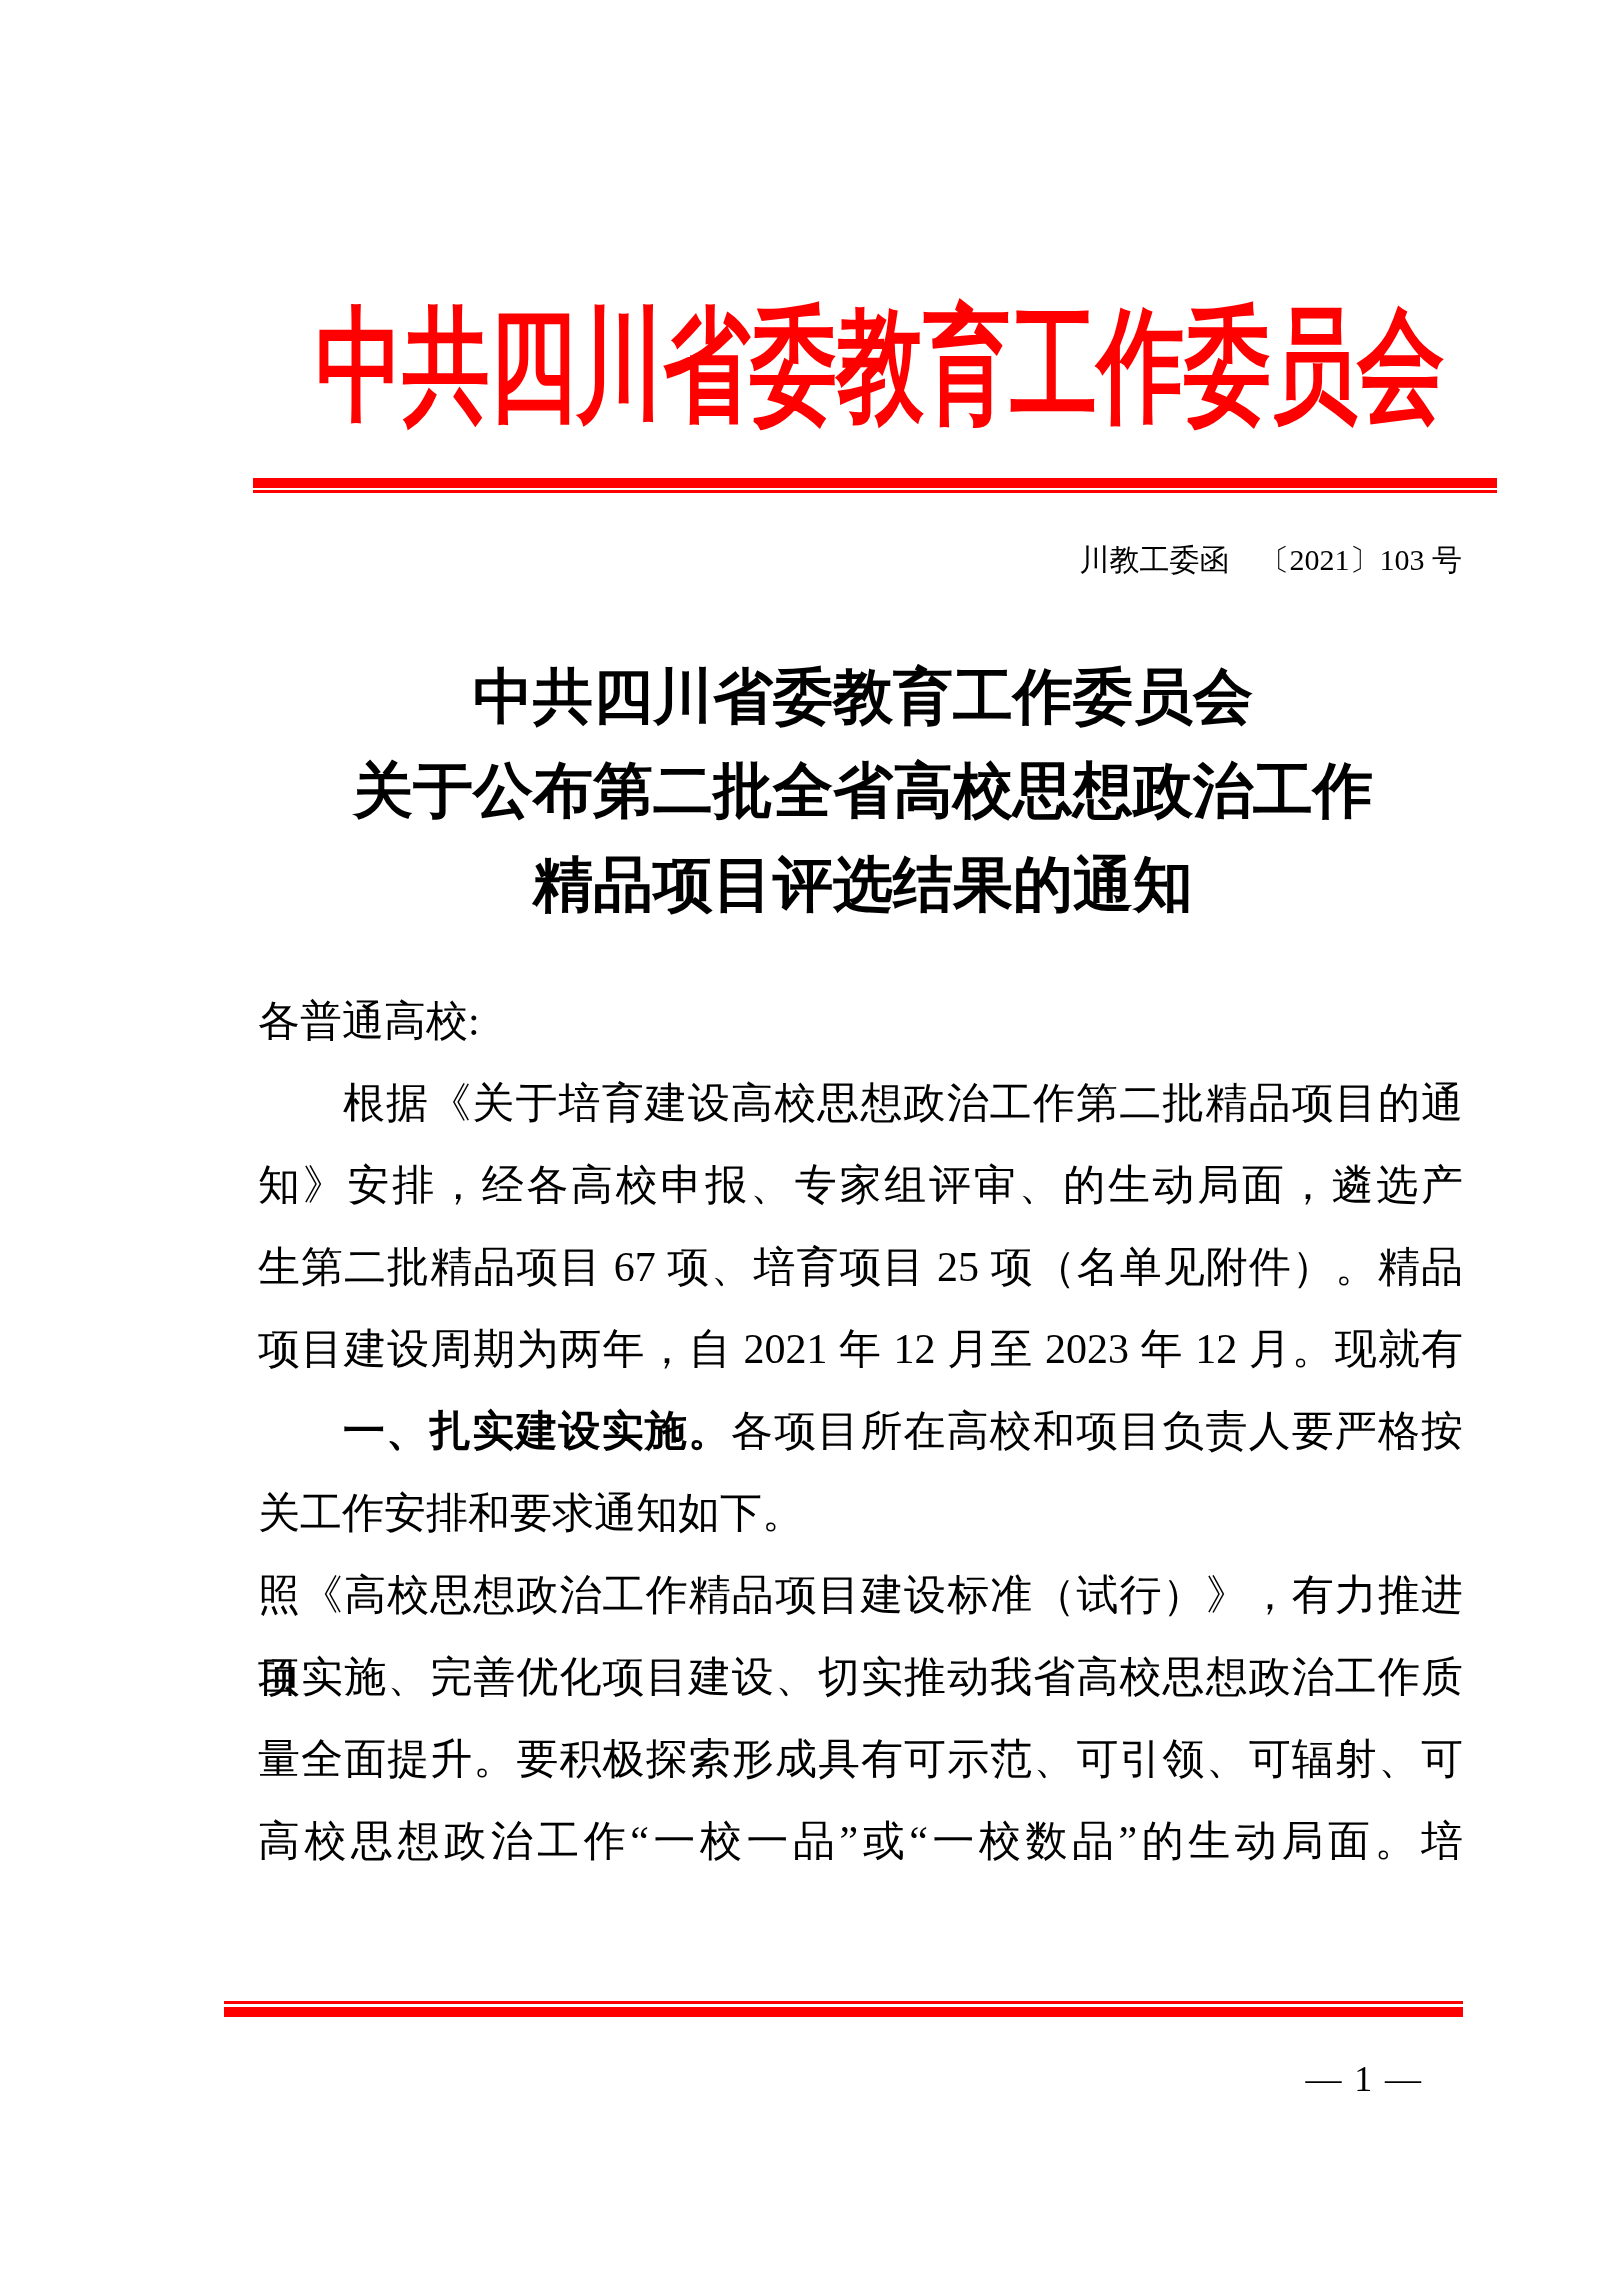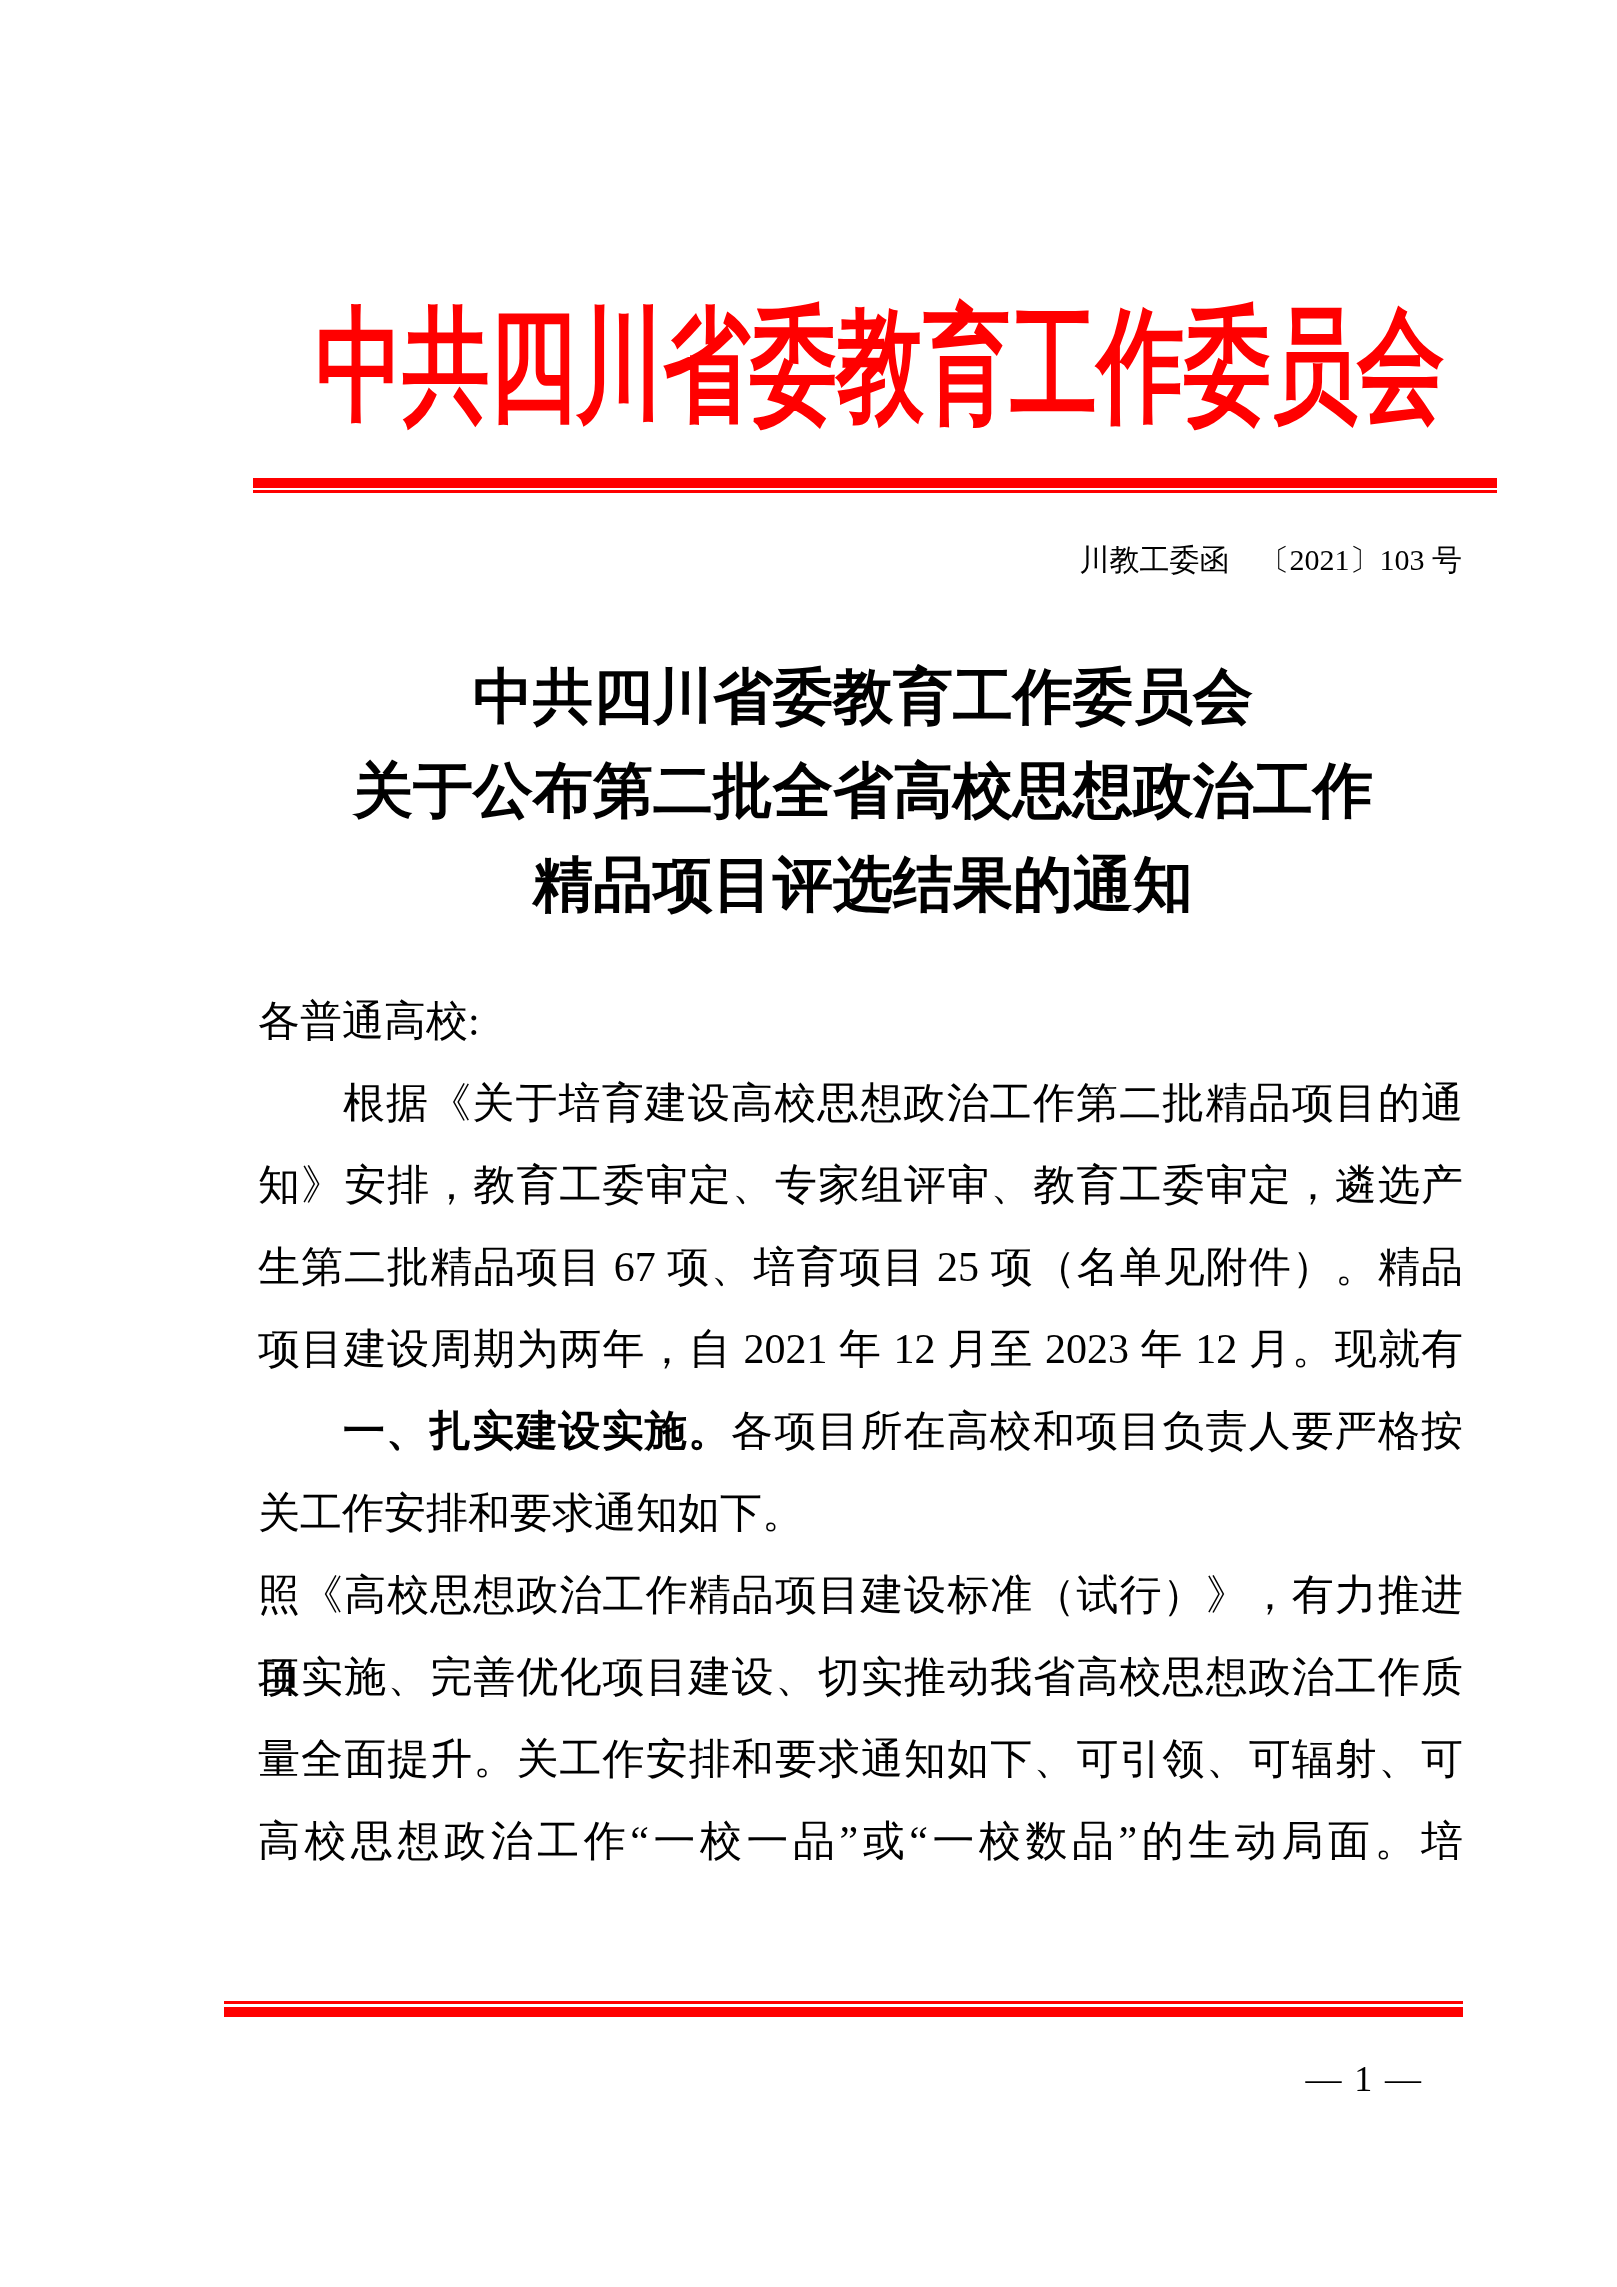--- a/index.html
+++ b/index.html
@@ -103,31 +103,31 @@
   <div class="title">
     <div class="title-line">中共四川省委教育工作委员会</div>
     <div class="title-line">关于公布第二批全省高校思想政治工作</div>
     <div class="title-line">精品项目评选结果的通知</div>
   </div>
 
   <div class="body-block">
     <div class="line plain">各普通高校:</div>
 
     <div class="line indent1">根据《关于培育建设高校思想政治工作第二批精品项目的通</div>
-    <div class="line">知》安排，教育工委审定、专家组评审、教育工委审定，遴选产</div>
+    <div class="line">知》安排，经各高校申报、专家组评审、的生动局面，遴选产</div>
     <div class="line">生第二批精品项目 67 项、培育项目 25 项（名单见附件）。精品</div>
     <div class="line">项目建设周期为两年，自 2021 年 12 月至 2023 年 12 月。现就有</div>
     <div class="line indent1">
       <span class="bold-lead">一、扎实建设实施。</span><span>各项目所在高校和项目负责人要严格按</span>
     </div>
 
     <div class="line plain">关工作安排和要求通知如下。</div>
     <div class="line">照《高校思想政治工作精品项目建设标准（试行）》，有力推进项</div>
     <div class="line">目实施、完善优化项目建设、切实推动我省高校思想政治工作质</div>
-    <div class="line">量全面提升。关工作安排和要求通知如下、可引领、可辐射、可</div>
+    <div class="line">量全面提升。要积极探索形成具有可示范、可引领、可辐射、可</div>
     <div class="line">高校思想政治工作“一校一品”或“一校数品”的生动局面。培</div>
   </div>
 
   <div class="rule rule-bottom-thin" style="background-color: rgb(255, 0, 0);"></div>
   <div class="rule rule-bottom-thick" style="background-color: rgb(255, 0, 0);"></div>
 
   <div class="page-number">— 1 —</div>
 
 </div>
 

